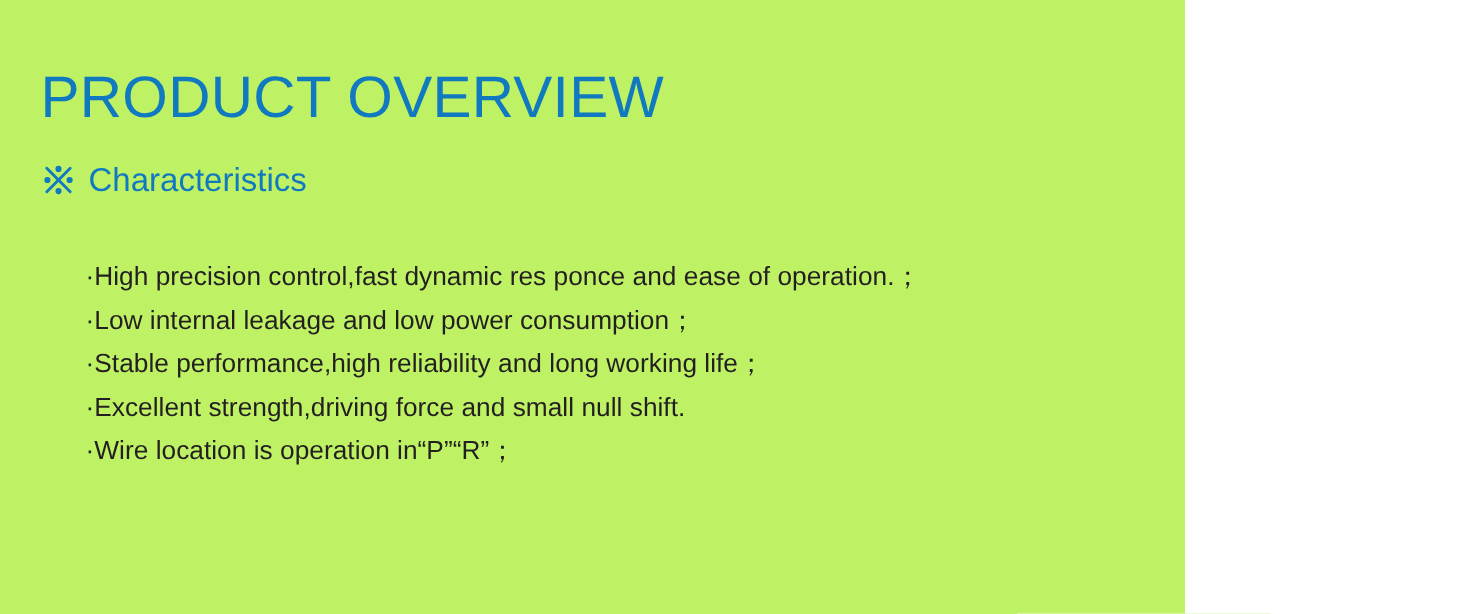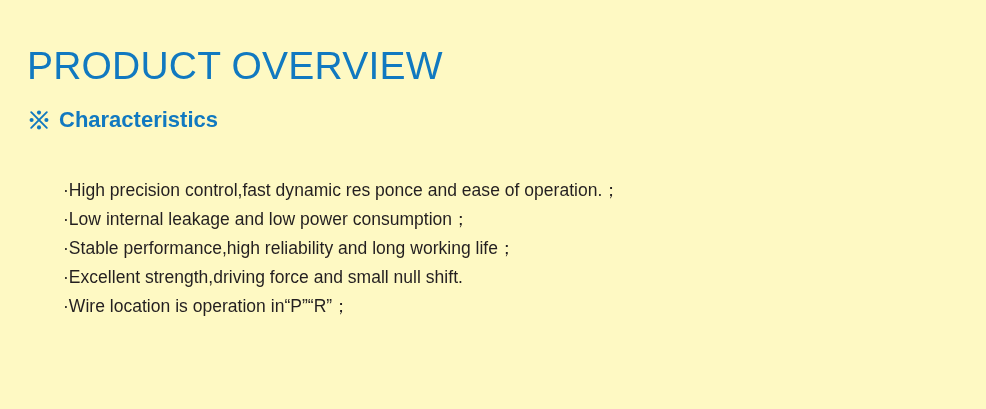--- a/index.html
+++ b/index.html
@@ -9,23 +9,23 @@
   }
   body {
     width: 986px;
     height: 409px;
     overflow: hidden;
     font-family: "Liberation Sans", sans-serif;
     -webkit-font-smoothing: antialiased;
   }
   .slide {
     position: relative;
-    width: 986px;
+    width: 790px;
     height: 409px;
-    background: #fef9c3;
+    background: #bef264;
   }
   .page-title {
     position: absolute;
     left: 27px;
     top: 17px;
     font-size: 39px;
     line-height: 46px;
     font-weight: 400;
     letter-spacing: 0.2px;
     color: #1179c0;
@@ -45,28 +45,28 @@
     font-size: 21px;
     line-height: 26px;
     color: #1179c0;
     width: 24px;
     height: 24px;
   }
   .kome-icon svg { display: block; }
   .section-heading-label {
     font-size: 22px;
     line-height: 26px;
-    font-weight: 700;
+    font-weight: 400;
     color: #1179c0;
   }
   .bullet-list {
     position: absolute;
     left: 57px;
     top: 170px;
-    margin: 6px;
+    margin: 0;
     padding: 0;
     list-style: none;
   }
   .bullet-item {
     font-size: 17.5px;
     line-height: 29.1px;
     color: #231f20;
     white-space: nowrap;
     letter-spacing: 0.02px;
   }

